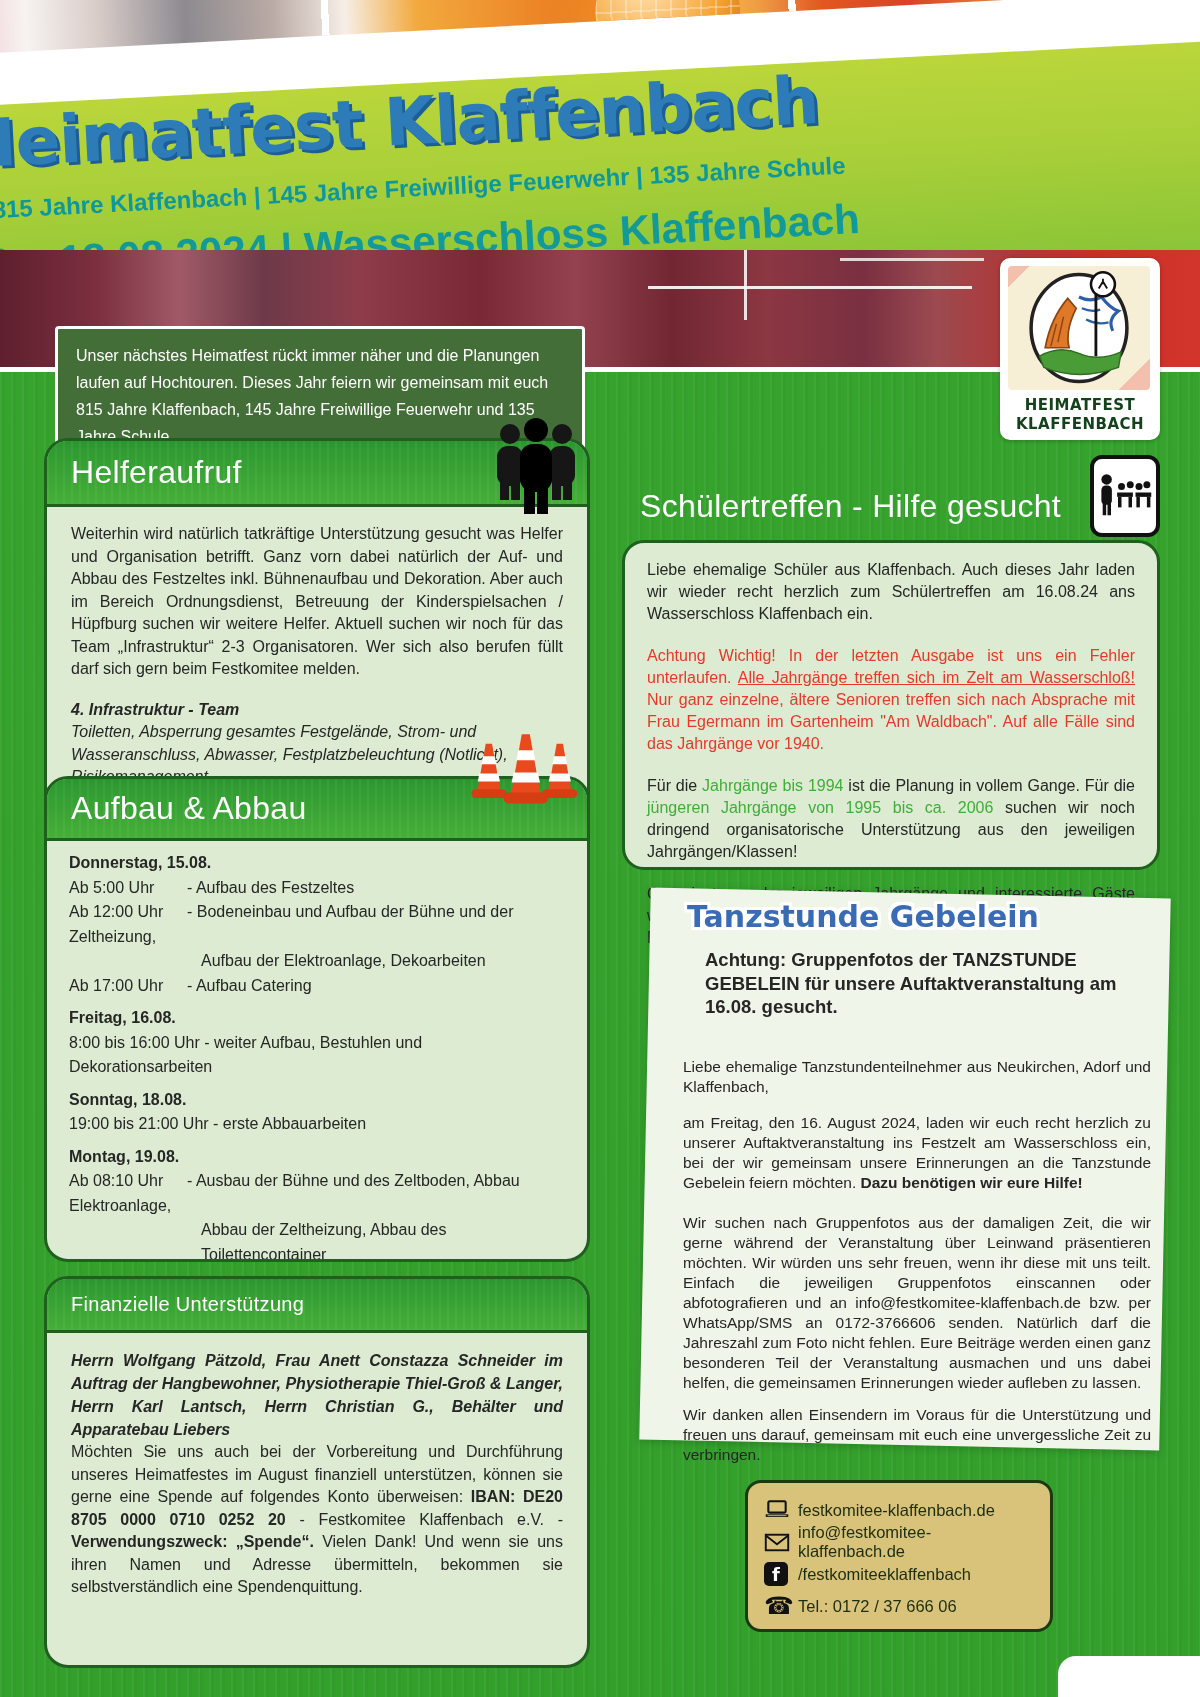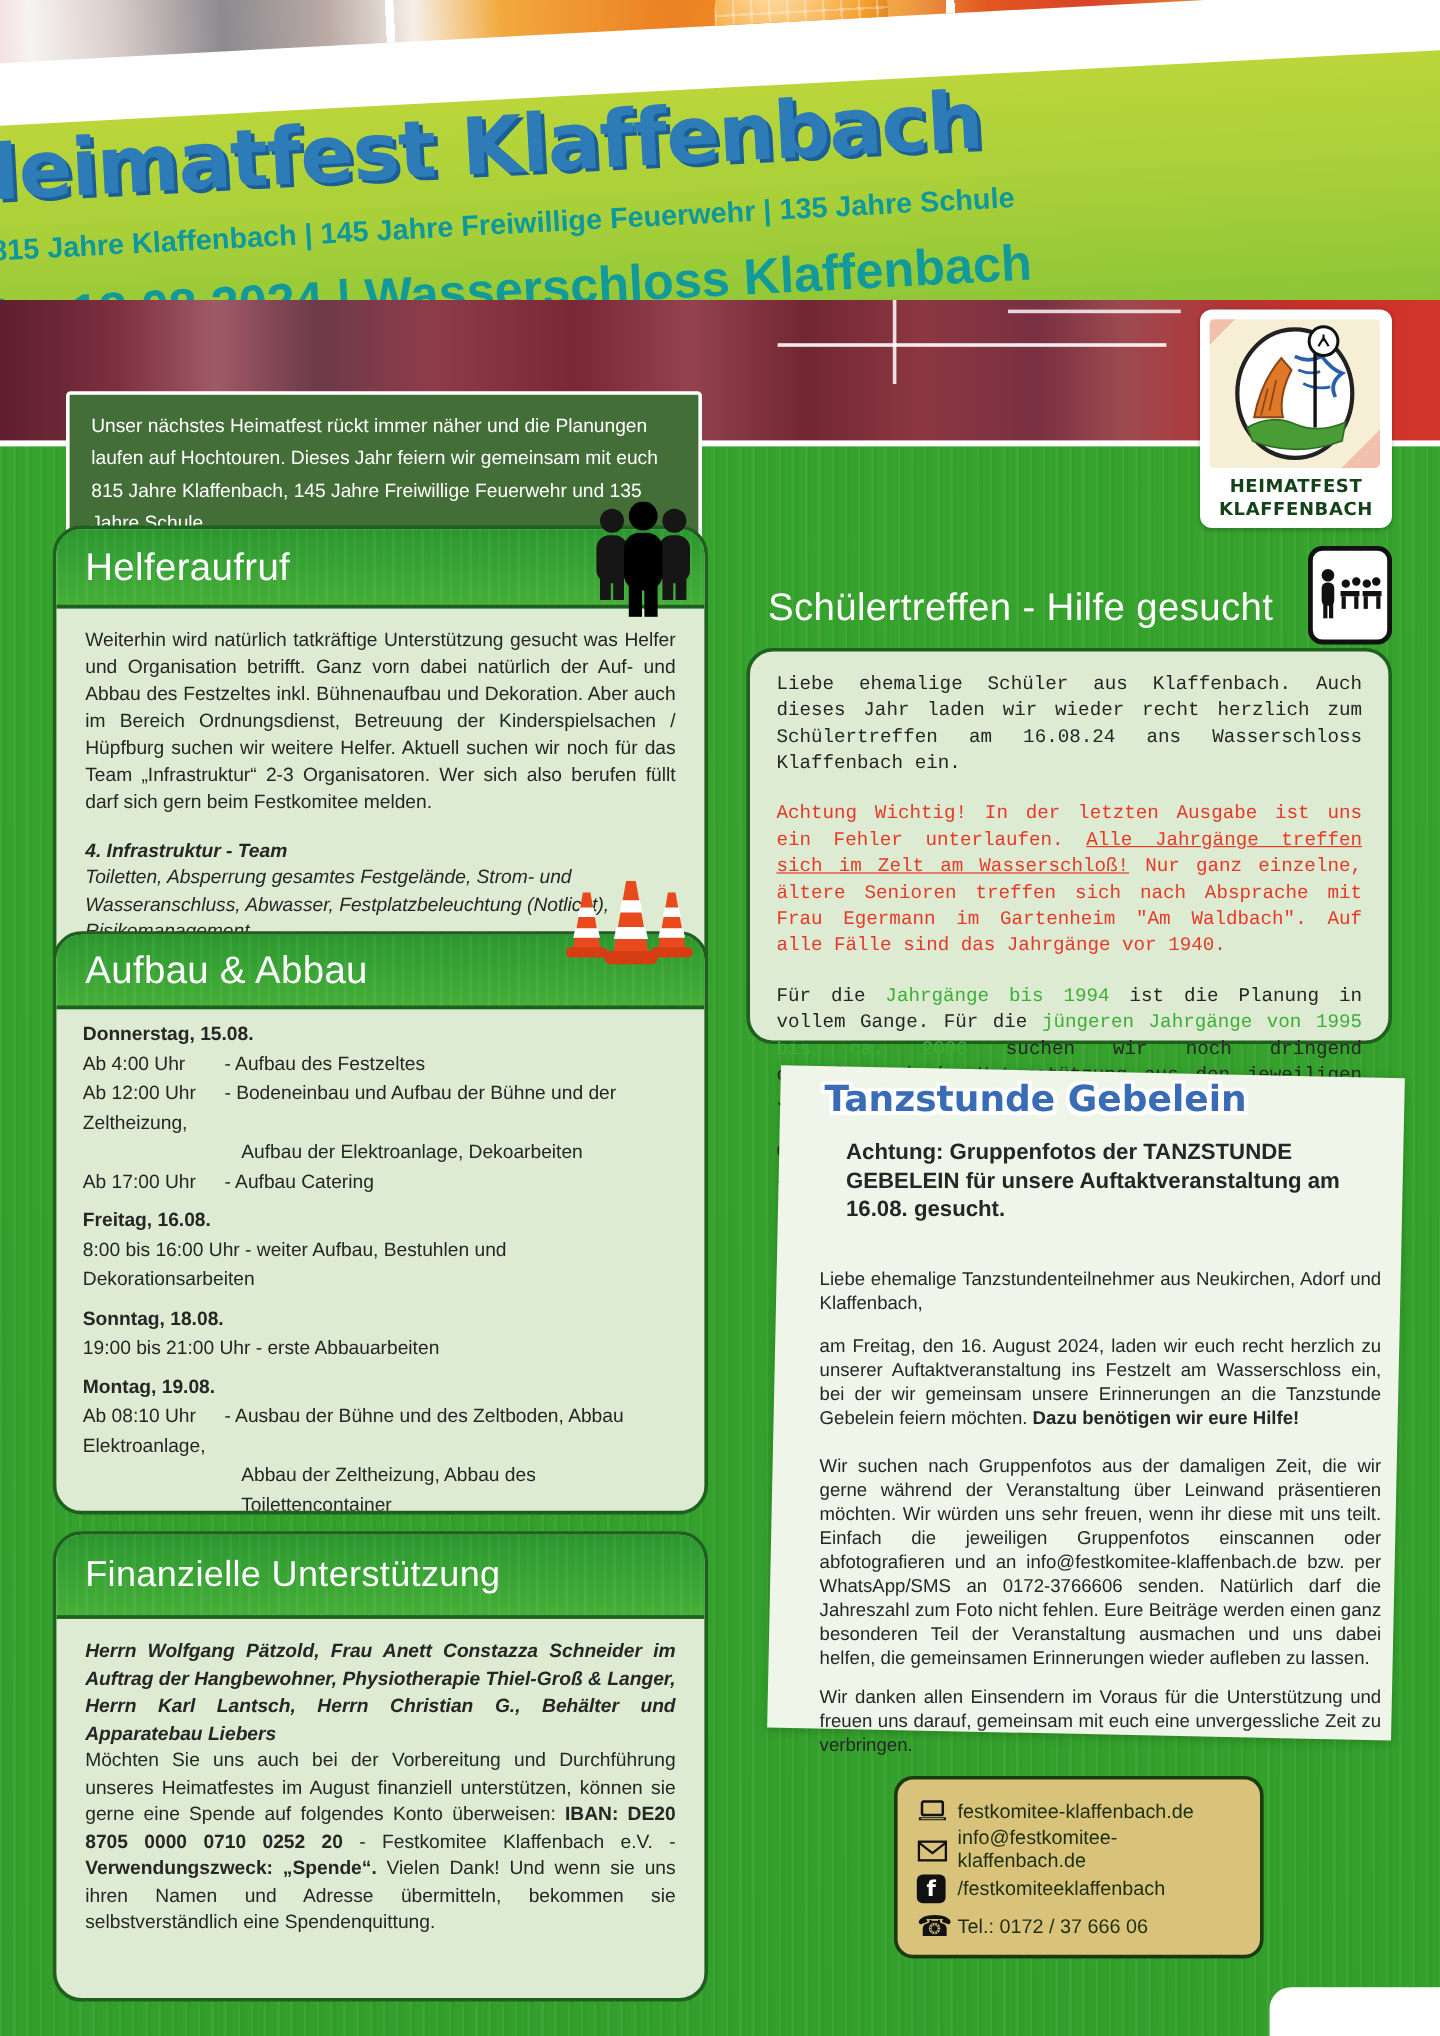--- a/index.html
+++ b/index.html
@@ -56,21 +56,21 @@
          linear-gradient(180deg,#2b952d,#2e9a30 10%,#46af39 100%);
        background-color:#35a030;border-bottom:3px solid #1f601f;
        color:#fff;font-size:32px;letter-spacing:.3px;}
   .sec-body{padding:16px 24px;color:#262626;font-size:16px;line-height:22.5px;text-align:justify;}
   
   .sec-helfer{left:44px;top:438px;width:546px;height:382px;}
   .sec-helfer .sec-bar{height:66px;}
   .sec-aufbau{left:44px;top:776px;width:546px;height:486px;}
   .sec-aufbau .sec-bar{height:62px;}
   .sec-finanz{left:44px;top:1276px;width:546px;height:392px;}
-  .sec-finanz .sec-bar{height:70px;font-size:30px;}
+  .sec-finanz .sec-bar{height:54px;font-size:20px;}
   .team-h{font-weight:bold;font-style:italic;margin-top:18px;}
   .team-t{font-style:italic;text-align:left;}
   
   .sched{padding:10px 22px;color:#262626;font-size:16px;line-height:24.5px;text-align:left;}
   .day{font-weight:bold;}
   .day.gap{margin-top:8px;}
   .st{display:inline-block;width:118px;}
   .cont{padding-left:132px;}
   
   .fin-donors{font-weight:bold;font-style:italic;margin:18px 0;line-height:23px;}
@@ -78,21 +78,21 @@
   
   .people-icon{position:absolute;left:488px;top:418px;width:96px;height:100px;}
   .cones-icon{position:absolute;left:470px;top:728px;width:115px;height:112px;}
   
   .schueler-title{position:absolute;left:640px;top:488px;color:#fff;font-size:32px;letter-spacing:.3px;}
   .schueler-iconbox{position:absolute;left:1090px;top:455px;width:70px;height:82px;box-sizing:border-box;
      background:#fff;border:4px solid #111;border-radius:12px;display:flex;align-items:center;justify-content:center;}
   .schueler-body{position:absolute;left:622px;top:540px;width:538px;height:330px;box-sizing:border-box;
      border:3px solid #1f601f;border-radius:22px;background:#dcebd1;
      padding:16px 22px;color:#262626;font-size:16px;line-height:22px;text-align:justify;}
-  .schueler-body p{margin:0 0 20px;font-family:Liberation Mono, monospace;}
+  .schueler-body p{margin:0 0 20px;}
   .red-t{color:#e63928;}
   .red-u{color:#e63928;text-decoration:underline;}
   .green-t{color:#3fae39;}
   
   .tanz-panel{position:absolute;left:645px;top:893px;width:520px;height:552px;}
   .tanz-panel::before{content:"";position:absolute;inset:0;background:#f0f5ea;transform:rotate(1.2deg);
      box-shadow:0 2px 8px rgba(0,40,0,.25);}
   .tanz-inner{position:relative;padding:6px 14px 0 38px;color:#262626;}
   .tanz-title{font-family:"DejaVu Sans",sans-serif;font-weight:bold;font-size:30px;color:#3a6bb5;margin-left:4px;
      text-shadow:-3px -3px 0 #fff,3px -3px 0 #fff,-3px 3px 0 #fff,3px 3px 0 #fff,0 -3px 0 #fff,0 3px 0 #fff,-3px 0 0 #fff,3px 0 0 #fff;}
@@ -179,21 +179,21 @@
     <rect x="36" y="66" width="11" height="30" fill="#000"></rect>
       <rect x="49" y="66" width="11" height="30" fill="#000"></rect>
   </svg>
 
   <div class="sec sec-aufbau">
     <div class="sec-bar">
       <span>Aufbau &amp; Abbau</span>
     </div>
     <div class="sched">
       <div class="day">Donnerstag, 15.08.</div>
-      <div><span class="st">Ab 4:00 Uhr</span><span>- Aufbau des Festzeltes</span></div>
+      <div><span class="st">Ab 5:00 Uhr</span><span>- Aufbau des Festzeltes</span></div>
       <div><span class="st">Ab 12:00 Uhr</span><span>- Bodeneinbau und Aufbau der Bühne und der Zeltheizung,</span></div>
       <div class="cont">Aufbau der Elektroanlage, Dekoarbeiten</div>
       <div><span class="st">Ab 17:00 Uhr</span><span>- Aufbau Catering</span></div>
 
       <div class="day gap">Freitag, 16.08.</div>
       <div>8:00 bis 16:00 Uhr - weiter Aufbau, Bestuhlen und Dekorationsarbeiten</div>
 
       <div class="day gap">Sonntag, 18.08.</div>
       <div>19:00 bis 21:00 Uhr  - erste Abbauarbeiten</div>
 

